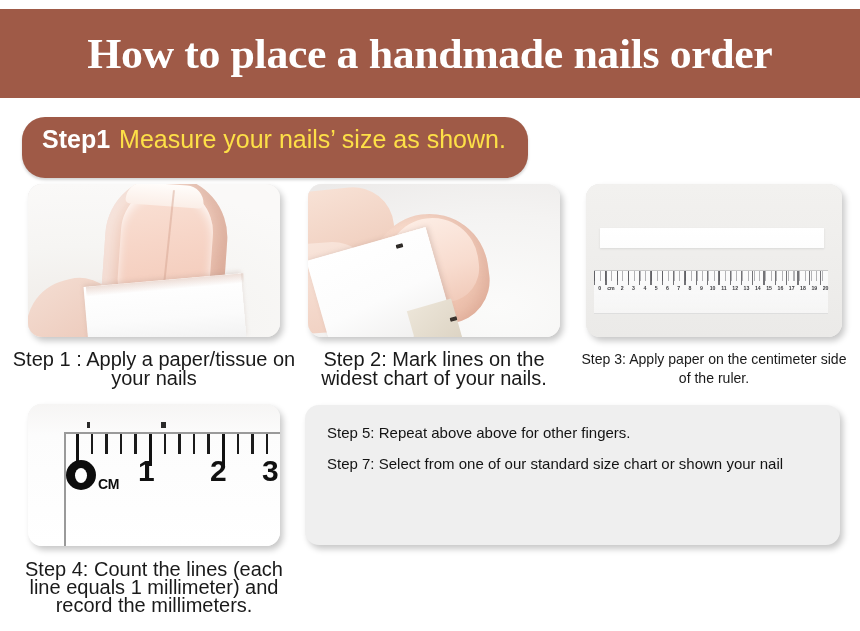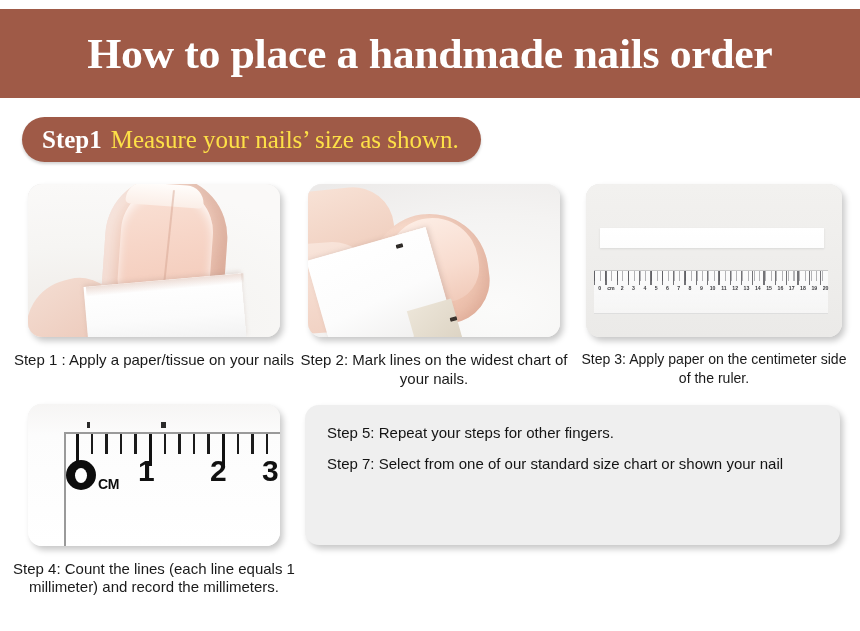--- a/index.html
+++ b/index.html
@@ -38,28 +38,27 @@
     line-height: 1;
     transform: scaleX(1.02);
   }
 
   
   .step-pill {
     position: absolute;
     left: 22px;
     top: 117px;
     height: 45px;
-    padding: 0 22px 0 20px;
+    padding: 0 22px 16px 20px;
     background: #9f5a47;
     border-radius: 23px;
     display: flex;
     align-items: center;
     gap: 9px;
     box-shadow: 0 2px 3px rgba(0,0,0,0.18);
-    font-family: Liberation Serif, serif;
   }
   .step-pill .pill-strong {
     color: #ffffff;
     font-size: 25px;
     font-weight: bold;
     line-height: 1;
   }
   .step-pill .pill-text {
     color: #fde047;
     font-size: 25px;
@@ -79,21 +78,21 @@
 
   .card-1 { left: 28px;  top: 184px; width: 252px; height: 153px; }
   .card-2 { left: 308px; top: 184px; width: 252px; height: 153px; }
   .card-3 { left: 586px; top: 184px; width: 256px; height: 153px; }
   .card-4 { left: 28px;  top: 404px; width: 252px; height: 142px; }
 
   
   .caption {
     position: absolute;
     text-align: center;
-    font-size: 15px;
+    font-size: 20px;
     line-height: 19px;
     color: #1a1a1a;
     font-weight: normal;
   }
   .caption-1 { left: 10px;  top: 350px; width: 288px; }
   .caption-2 { left: 296px; top: 350px; width: 276px; }
   .caption-3 { left: 572px; top: 350px; width: 284px; font-size: 14.5px; transform: scaleX(0.97); transform-origin: center top; }
   .caption-4 { left: 8px;   top: 560px; width: 292px; line-height: 18px; }
 
   
@@ -415,15 +414,15 @@
     <div class="p4-zero-hole"></div>
     <div class="p4-cm">CM</div>
     <div class="p4-num n1">1</div>
     <div class="p4-num n2">2</div>
     <div class="p4-num n3">3</div>
   </div>
 </div>
 <div class="caption caption-4">Step 4: Count the lines (each line equals 1 millimeter) and record the millimeters.</div>
 
 <div class="info-panel">
-  <div class="info-line">Step 5: Repeat your steps for other fingers.</div>
+  <div class="info-line">Step 5: Repeat above above for other fingers.</div>
   <div class="info-line">Step 7: Select from one of our standard size chart or shown your nail</div>
 </div>
 
 </body></html>

